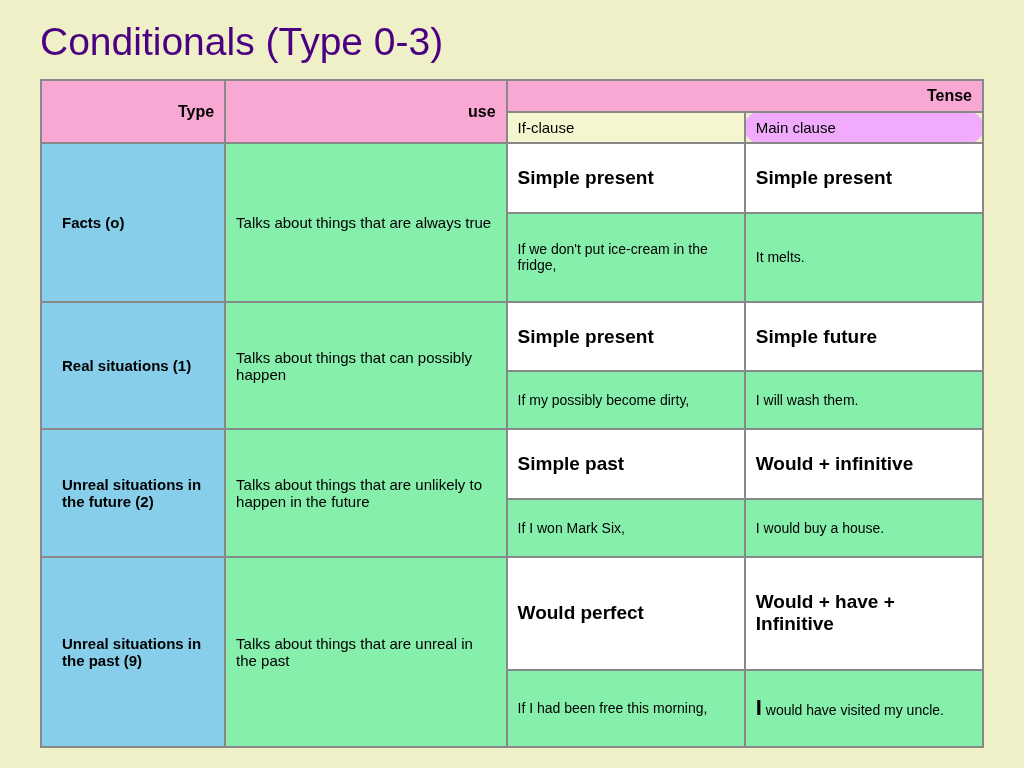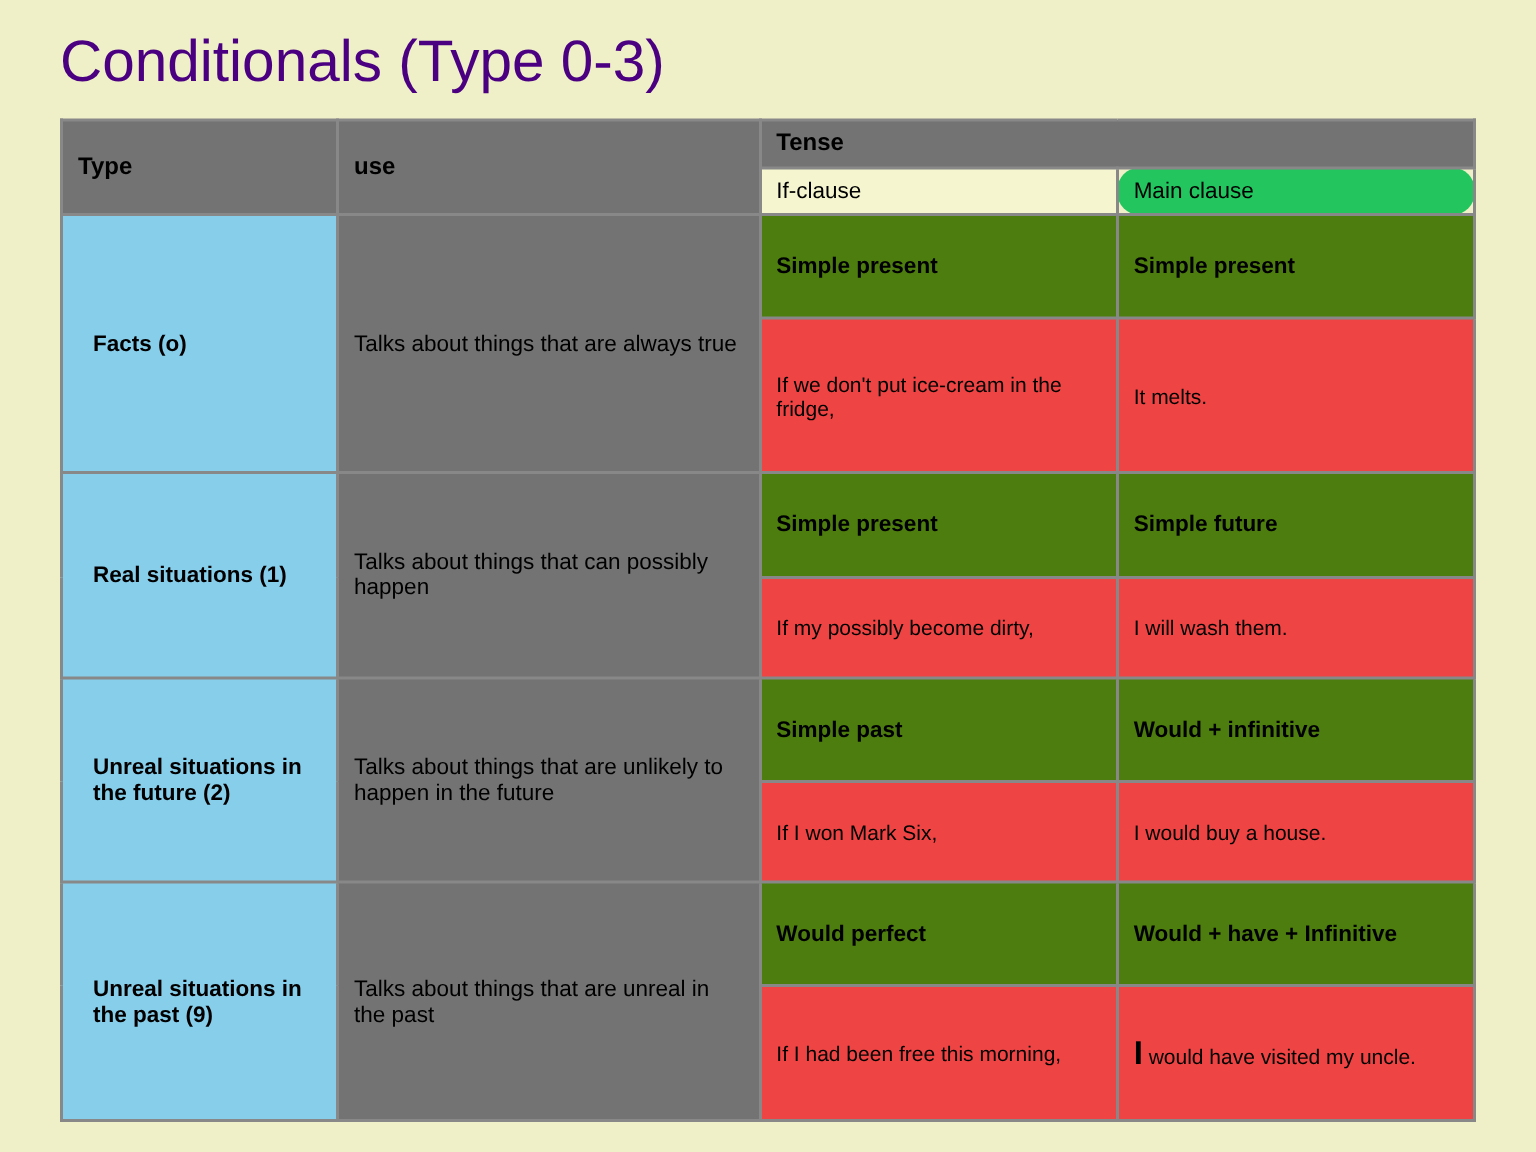--- a/index.html
+++ b/index.html
@@ -32,77 +32,77 @@
     .col-type {
       width: 17%;
       background-color: #87ceeb;
       font-weight: bold;
       font-size: 15px;
       color: #000;
       padding-left: 20px;
     }
     .col-use {
       width: 26%;
-      background-color: #737373;
+      background-color: #86efac;
       font-size: 15px;
       color: #000;
     }
     .col-tense-header {
       background-color: #d4e84a;
       text-align: center;
       font-weight: bold;
       font-size: 16px;
       color: #000;
     }
     .col-if {
       width: 22%;
     }
     .col-main {
       width: 22%;
     }
     .header-row th {
-      background-color: #737373;
+      background-color: #f9a8d4;
       font-weight: bold;
       font-size: 16px;
       color: #000;
-      text-align: left;
+      text-align: right;
     }
     .subheader-row td {
       background-color: #f5f5d0;
       font-size: 14px;
       color: #000;
       font-weight: normal;
     }
     .tense-green {
-      background-color: #4d7c0f;
+      background-color: #ffffff;
       font-weight: bold;
-      font-size: 15px;
+      font-size: 19px;
       color: #000;
     }
     .example-row td {
-      background-color: #ef4444;
+      background-color: #86efac;
       font-size: 14px;
       color: #000;
     }
   </style>
 </head>
 <body>
 
 <h1>Conditionals (Type 0-3)</h1>
 
 <table>
   <thead>
     <tr class="header-row">
       <th rowspan="2">Type</th>
       <th rowspan="2">use</th>
       <th colspan="2" class="col-tense-header">Tense</th>
     </tr>
     <tr class="subheader-row">
       <td class="col-if" style="background-color:#f5f5d0; font-size:15px;">If-clause</td>
-      <td class="col-main" style="background-color:#22c55e; font-size:15px;border-radius:14px;">Main clause</td>
+      <td class="col-main" style="background-color:#f0abfc; font-size:15px;border-radius:14px;">Main clause</td>
     </tr>
   </thead>
   <tbody>
 
     <tr>
       <td class="col-type" rowspan="2">Facts (o)</td>
       <td class="col-use" rowspan="2">Talks about things that are always true</td>
       <td class="tense-green">Simple present</td>
       <td class="tense-green">Simple present</td>
     </tr>

